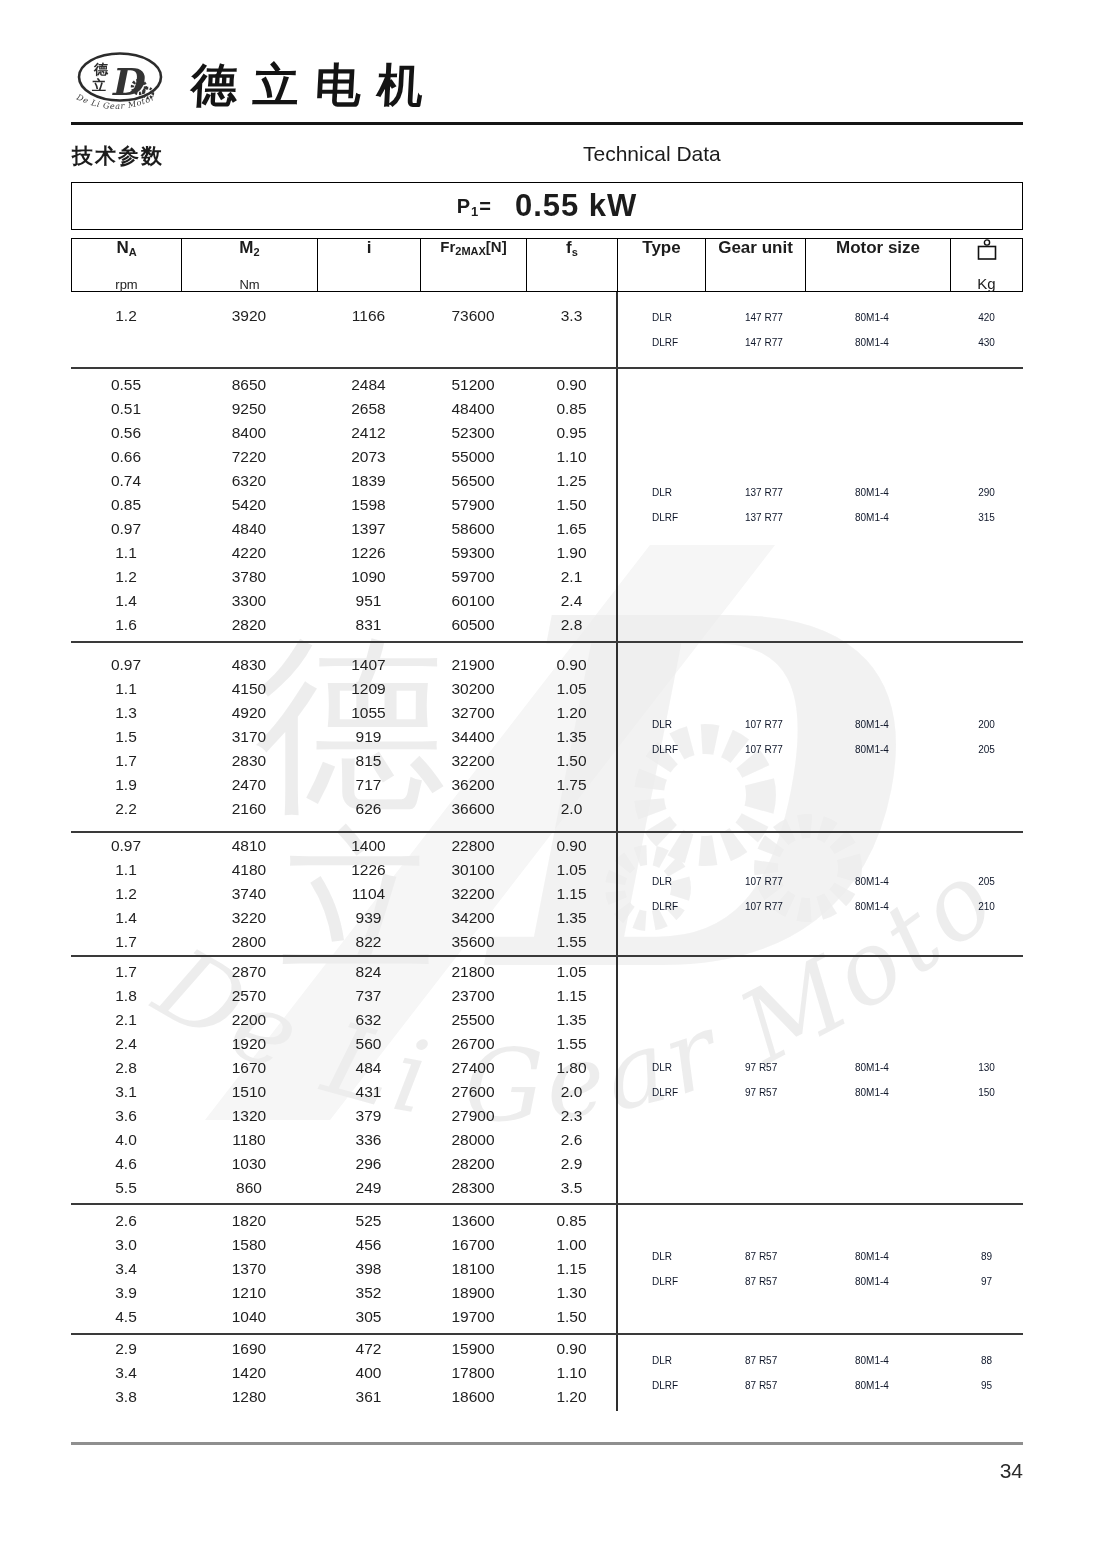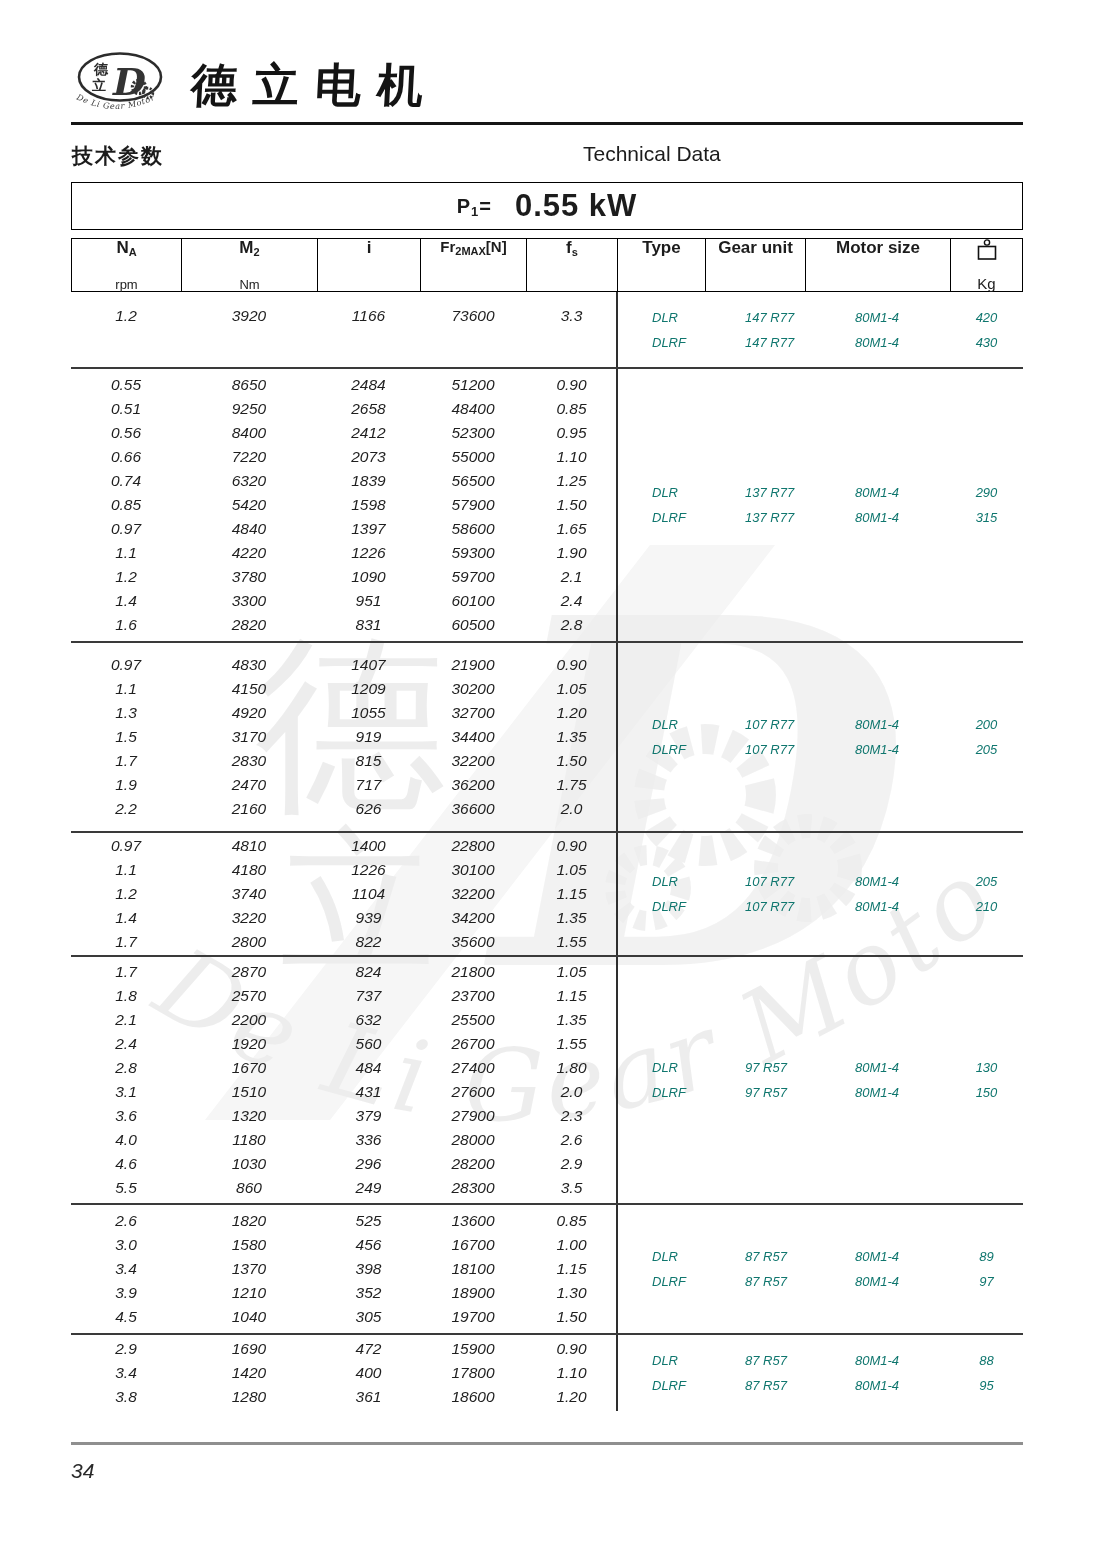--- a/index.html
+++ b/index.html
@@ -46,38 +46,38 @@
   .th-main .hsub { font-size:11px; font-weight:bold; position:relative; top:3px; }
   .th-unit { font-size:13px; margin-top:2px; color:#222; }
   .w0{width:110px}.w1{width:136px}.w2{width:103px}.w3{width:106px}.w4{width:91px}
   .w5{width:88px}.w6{width:100px}.w7{width:145px}.w8{flex:1}
   .kg-icon { display:block; margin-bottom:2px; }
   .kg-label { font-size:15px; }
 
   
   .tbody { position:relative; }
   .vline { position:absolute; left:545px; top:0; bottom:0; width:2px; background:#2e2e2e; }
-  .group { position:relative; border-bottom:2px solid #3a3a3a; padding:4px 0;font-style:italic; }
+  .group { position:relative; border-bottom:2px solid #3a3a3a; padding:4px 0; }
   .group.g0 { padding:10px 0 9px; }
   .group.g2 { padding:10px 0; }
   .group.g3 { padding:1px 0; }
   .group.g4 { padding:3px 0; }
   .group.g6 { padding:2px 0; border-bottom:none; }
   .drow { display:flex; height:24px; align-items:center; }
   .group.g0 .drow { height:28px; }
   .cell { text-align:center; font-size:15.5px; color:#1f1f1f; }
   .c0{width:110px}.c1{width:136px}.c2{width:103px}.c3{width:106px}.c4{width:91px}
   .type-block { position:absolute; left:581px; top:50%; transform:translateY(-50%); }
   .trow { display:flex; height:25px; align-items:center; }
-  .tc { font-size:13px; color:#0f766e; text-align:left; }
+  .tc { font-size:10px; color:#0f172a; text-align:left; }
   .t0{width:93px}.t1{width:110px}.t2{width:95px}.t3{width:73px; text-align:center;}
 
   
   .footer-rule { height:3px; background:#8f8f8f; margin-top:31px; }
-  .page-num { text-align:left; font-size:21px; margin-top:14px; color:#2a2a2a;font-style:italic; }
+  .page-num { text-align:right; font-size:21px; margin-top:14px; color:#2a2a2a; }
 
   
   .watermark { position:absolute; inset:0; z-index:0; pointer-events:none; }
 </style>
 </head>
 <body>
 
 <div class="page">
 
   <div class="watermark">

